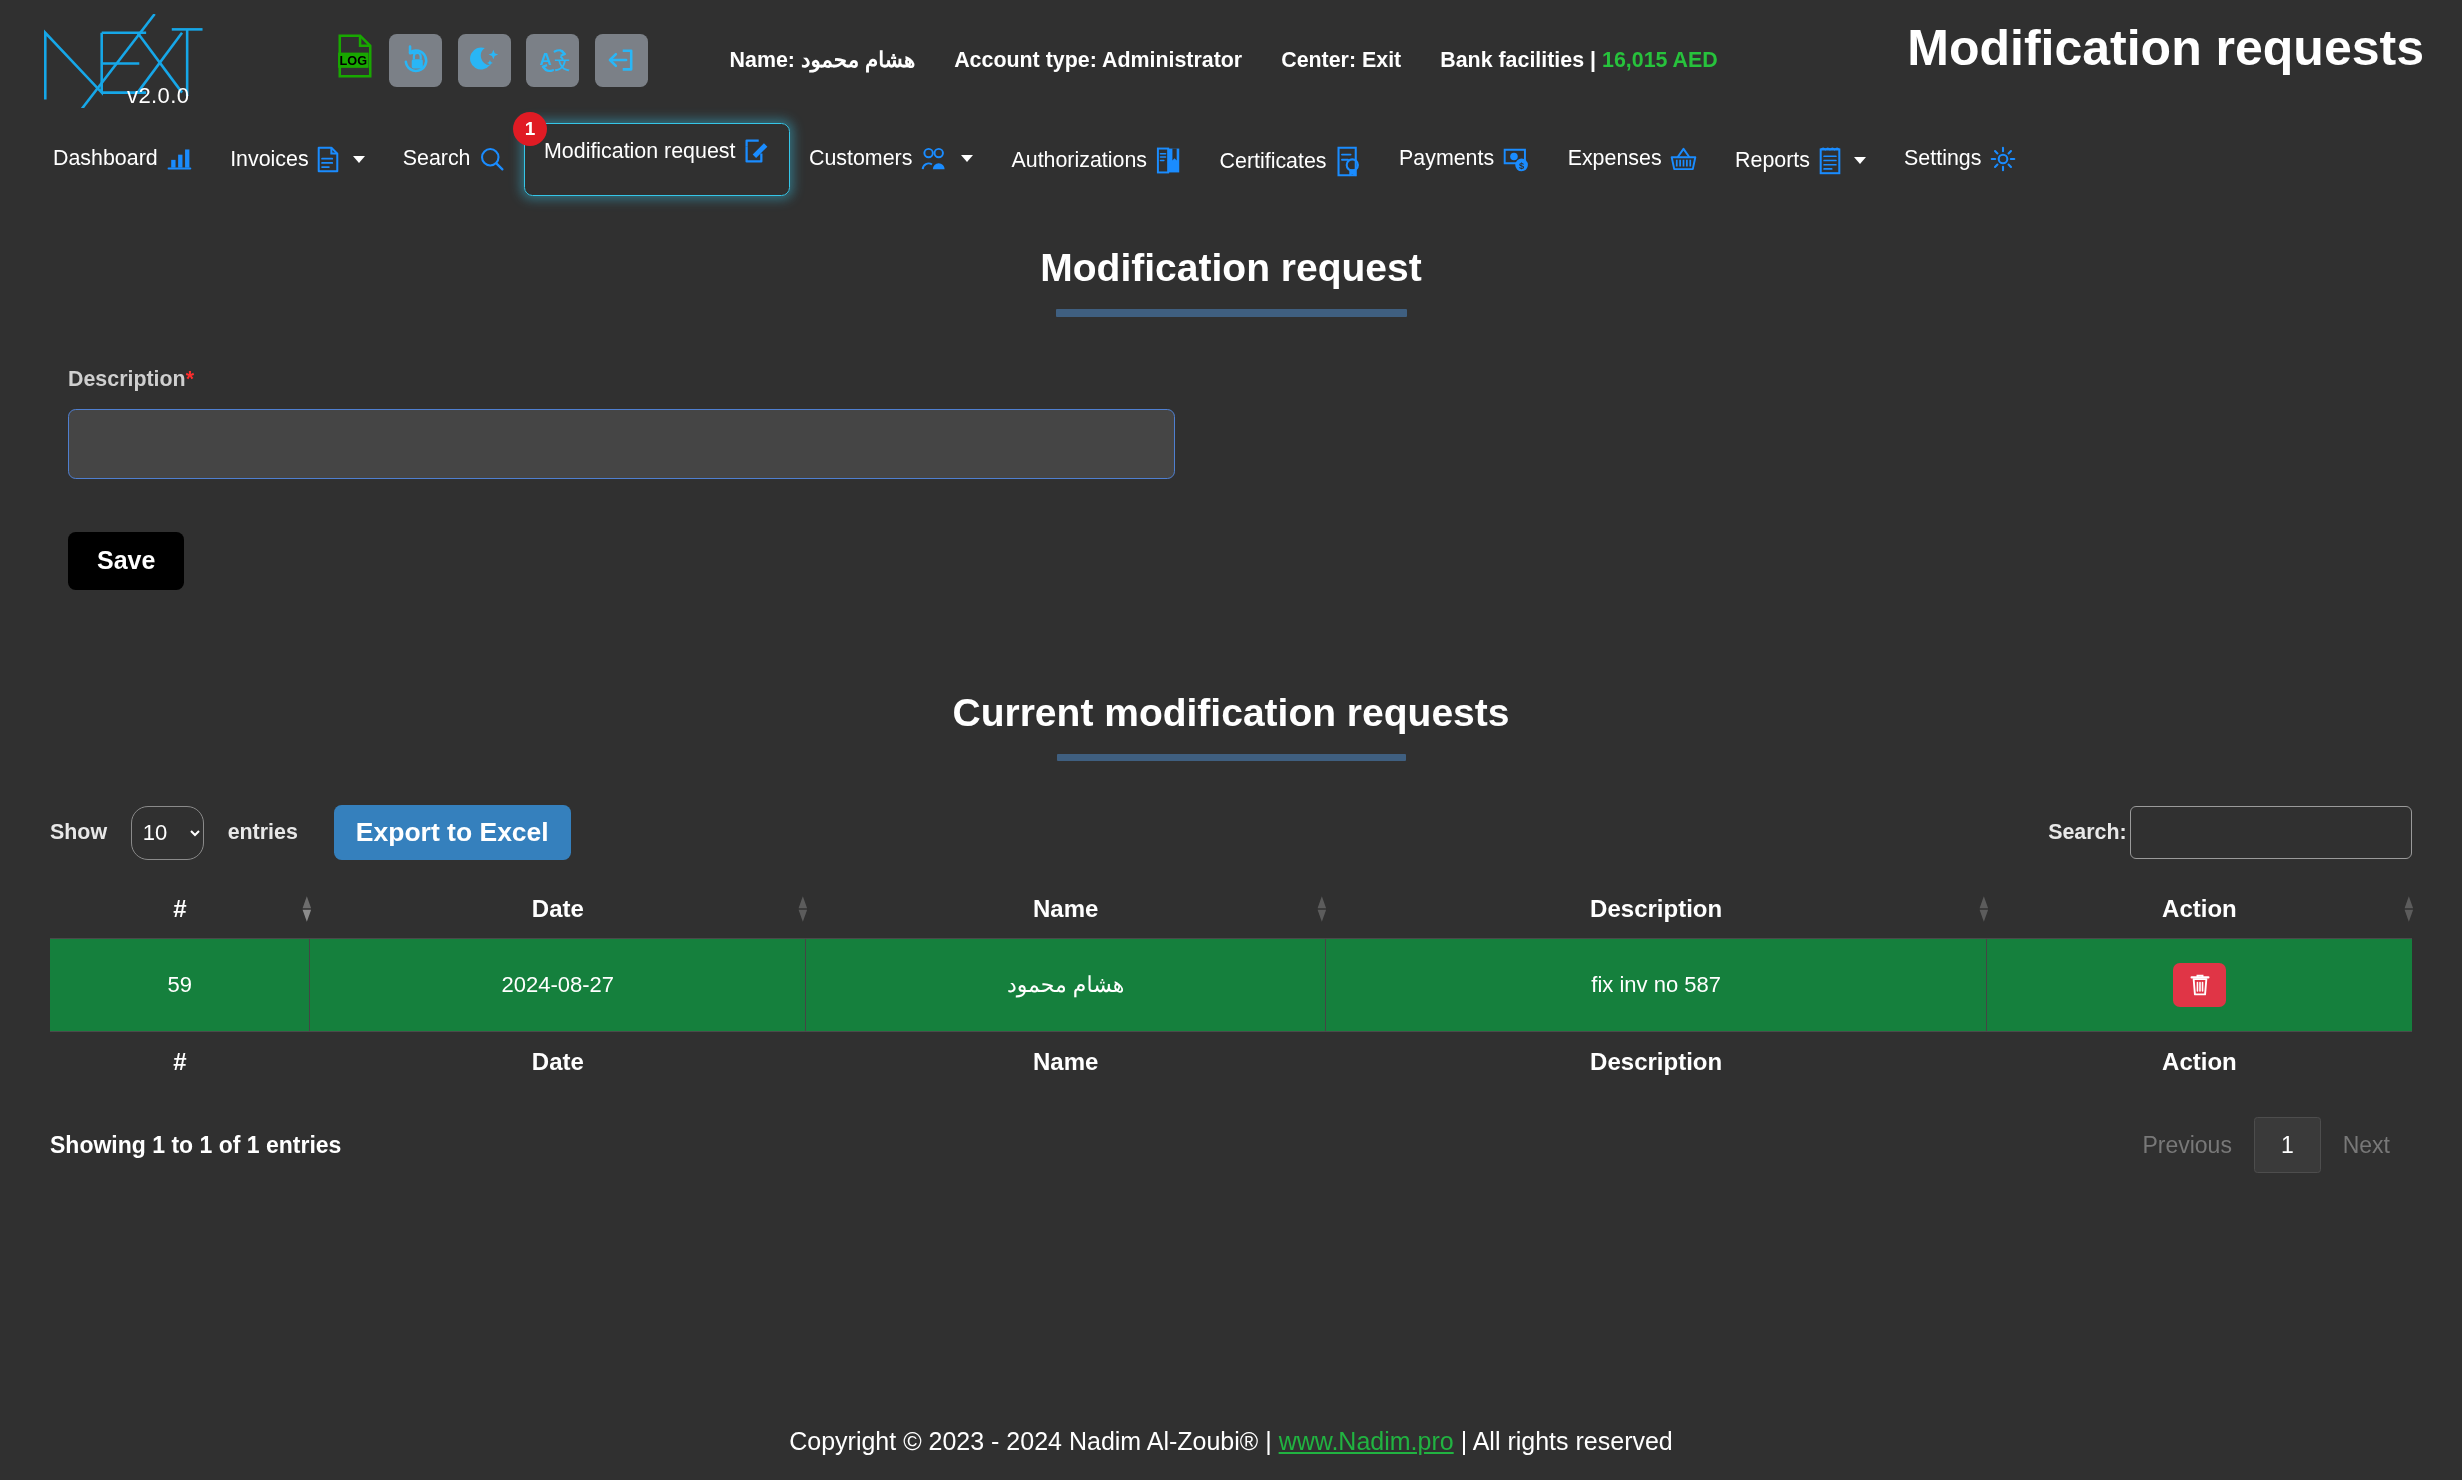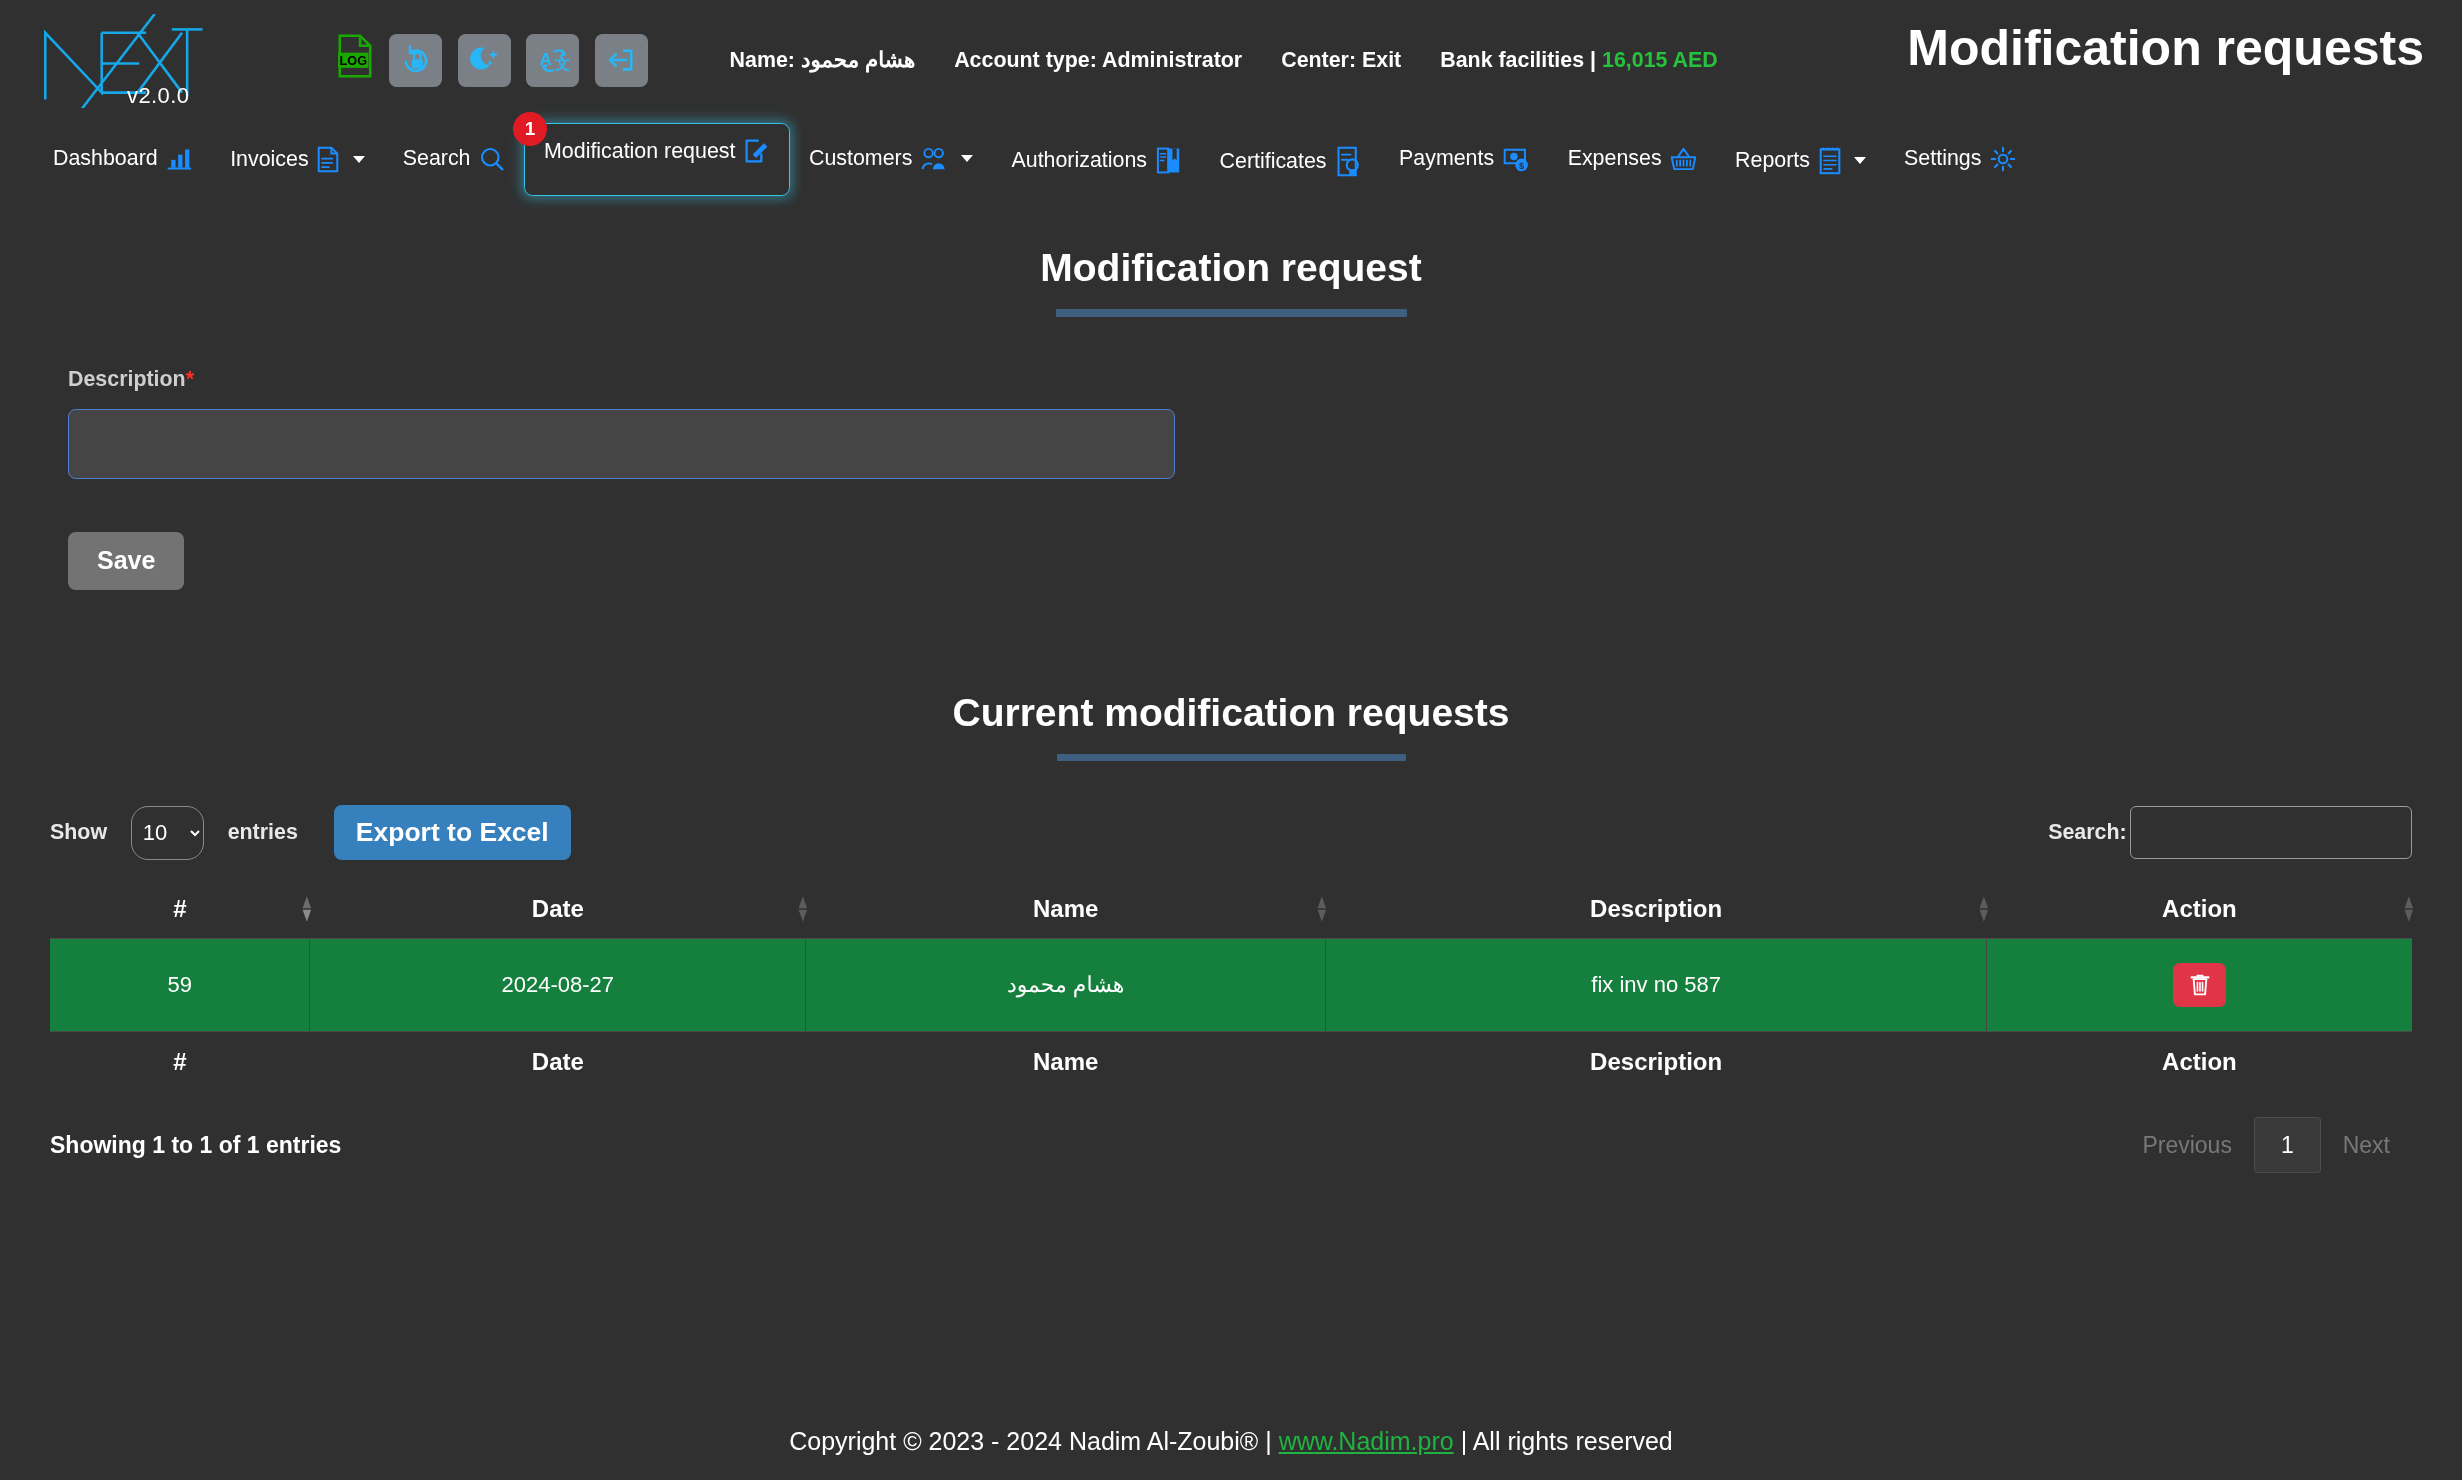--- a/index.html
+++ b/index.html
@@ -171,21 +171,21 @@
     border: 0.9px solid #4f7fd0;
     border-radius: 7.7px;
     color: #ffffff;
     font-size: 22px;
     padding: 0 15.4px;
     outline: none;
     font-family: "Liberation Sans", sans-serif;
   }
   .save-btn {
     margin-top: 53px;
-    background: #737373;
+    background: #000000;
     color: #ffffff;
     border: none;
     border-radius: 7.7px;
     font-size: 25px;
     font-weight: bold;
     padding: 14.5px 29px;
     cursor: pointer;
     font-family: "Liberation Sans", sans-serif;
   }
 

